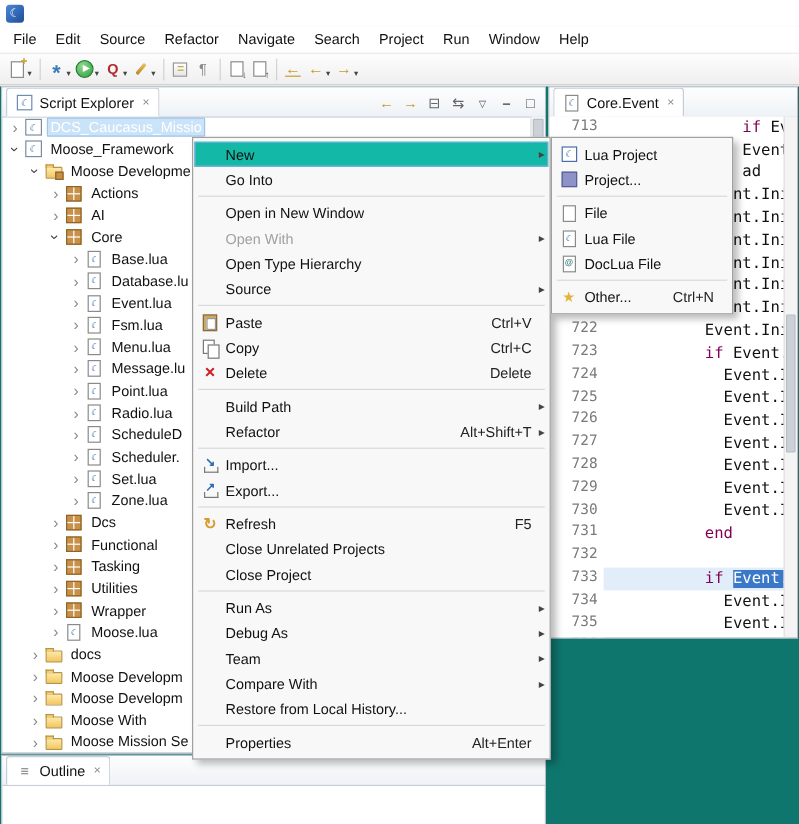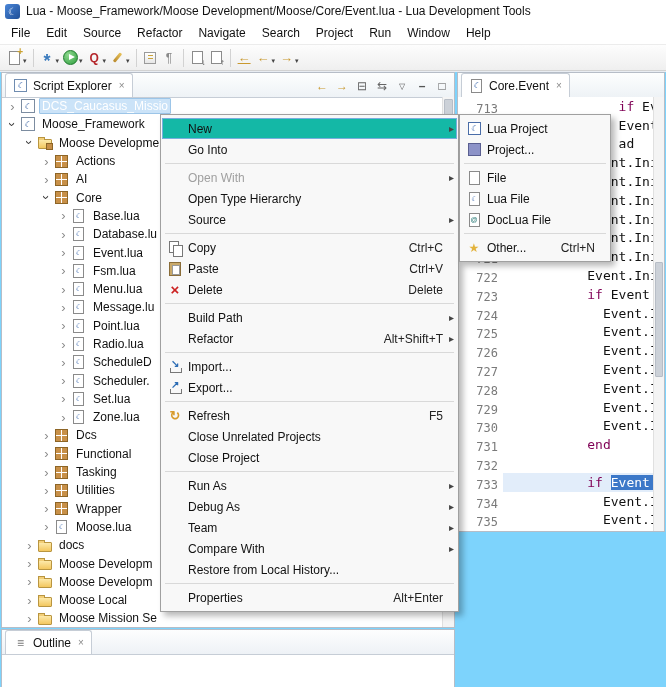--- a/index.html
+++ b/index.html
@@ -27,21 +27,21 @@
   .g-mark-occurrences::after{content:"";position:absolute;left:6px;top:6px;width:5px;height:1px;background:#caa43c;box-shadow:0 3px #caa43c}
   .g-show-whitespace::before{content:"¶";color:#8a8a8a;font-size:12px}
   .g-next-annotation i,.g-prev-annotation i{width:9px;height:11px;background:#fff;border:1px solid #8b8b8b;display:block}
   .g-next-annotation::after{content:"↓";position:absolute;right:0;bottom:-1px;font-size:8px;color:#555}
   .g-prev-annotation::after{content:"↑";position:absolute;right:0;bottom:-1px;font-size:8px;color:#555}
   .g-last-edit-location::before{content:"←";color:#c9992f;font-weight:bold;font-size:13px;text-decoration:underline}
   .g-back::before{content:"←";color:#c9992f;font-weight:bold;font-size:13px}
   .g-forward::before{content:"→";color:#c9992f;font-weight:bold;font-size:13px}
   
   .panel{position:absolute;background:#fff;border:1px solid #b6bdc7;box-sizing:border-box}
-  .workbench{position:absolute;left:0;top:72px;right:0;bottom:0;background:#7dd3fc}
+  .workbench{position:absolute;left:0;top:72px;right:0;bottom:0;background:#0f766e}
   .explorer{left:1px;top:0;width:454px;height:556px}
   .outlinep{left:1px;top:557px;width:454px;height:129px}
   .editorp{left:457px;top:0;width:208px;height:460px}
   .view-header{height:24px;background:linear-gradient(#fdfefe,#eef2f6);border-bottom:1px solid #c6cdd6;display:flex;align-items:flex-end}
   .view-tab{height:23px;display:flex;align-items:center;padding:0 7px;background:#fff;border:1px solid #c6cdd6;border-bottom:none;border-radius:3px 3px 0 0;margin-left:3px;white-space:nowrap}
   .tabic{width:15px;height:14px;display:inline-flex;align-items:center;justify-content:center;margin-right:5px;position:relative;flex:none}
   .tabic-explorer i{width:11px;height:11px;background:#fff;border:1px solid #6f8cb0;display:flex;align-items:center;justify-content:center}
   .tabic-explorer i::before{content:"☾";font-size:8px;color:#2456a4}
   .tabic-editor i{width:9px;height:12px;background:#fff;border:1px solid #8a8a8a;display:flex;align-items:center;justify-content:center}
   .tabic-editor i::before{content:"☾";font-size:8px;color:#2456a4}
@@ -75,21 +75,21 @@
   .ic-lua-file i{width:9px;height:12px;background:#fff;border:1px solid #8a8a8a;display:flex;align-items:center;justify-content:center}
   .ic-lua-file i::before{content:"☾";font-size:7px;color:#2456a4}
   .ic-folder i{width:12px;height:8px;background:linear-gradient(#fde9a9,#f3c75f);border:1px solid #b99540;border-radius:1px;margin-top:3px;position:relative;display:block}
   .ic-folder i::before{content:"";position:absolute;top:-3px;left:-1px;width:5px;height:2px;background:#f3cf78;border:1px solid #b99540;border-bottom:none}
   .scroll{position:absolute;background:#f4f4f4;border-left:1px solid #e0e0e0}
   .tree-scroll{top:24px;right:0;width:11px;bottom:0}
   .ed-scroll{top:24px;right:0;width:10px;bottom:0}
   .thumb{position:absolute;left:1px;right:1px;background:#ccd1d8;border:1px solid #b7bdc6;border-radius:1px}
   
   .codearea{position:absolute;top:24px;left:0;right:10px;bottom:0;overflow:hidden;background:#fff}
-  .code-row{display:flex;height:18.8px;align-items:flex-end}
+  .code-row{display:flex;height:18.8px;align-items:flex-start}
   .gut{width:40px;flex:none;text-align:right;padding-right:5px;color:#7a7a7a;background:#fff;font:12px "DejaVu Sans Mono",monospace}
   .cwrap{flex:1;height:100%;display:flex;align-items:center;padding-left:6px}
   .cur .cwrap{background:#e2edfa}
   .ctext{font:13px "DejaVu Sans Mono",monospace;white-space:pre;color:#111}
   .kw{color:#7f0055;font-weight:normal}
   .sel{background:#3c78c8;color:#fff}
   
   .menu{position:absolute;background:#f8f8f8;border:1px solid #a0a0a0;box-shadow:4px 4px 6px rgba(0,0,0,.28);padding:3px 1px;box-sizing:border-box;z-index:50}
   .cmenu{left:160px;top:114px;width:299px}
   .smenu{left:459px;top:114px;width:152px;z-index:60}
@@ -122,21 +122,20 @@
   .mic-lua-file i::before{content:"☾";font-size:7px;color:#2456a4}
   .mic-doclua-file i{width:9px;height:12px;background:#fff;border:1px solid #8a8a8a;display:flex;align-items:center;justify-content:center}
   .mic-doclua-file i::before{content:"@";font-size:7px;color:#2e7d7a;font-weight:bold}
   .mic-other::before{content:"★";color:#e3b33c;font-size:12px}
 </style>
 </head>
 <body>
 
 <div class="titlebar">
   <span class="appicon">☾</span>
-  <span class="title">Lua - Moose_Framework/Moose Development/Moose/Core/Event.lua - Lua Development Tools</span>
 </div>
 
 <div class="menubar">
     <span class="mb-item">File</span>
     <span class="mb-item">Edit</span>
     <span class="mb-item">Source</span>
     <span class="mb-item">Refactor</span>
     <span class="mb-item">Navigate</span>
     <span class="mb-item">Search</span>
     <span class="mb-item">Project</span>
@@ -428,21 +427,21 @@
           <span class="ic ic-folder">
             <i></i>
           </span>
           <span class="tlabel">Moose Developm</span>
         </div>
         <div class="trow" style="padding-left: 21px;">
           <span class="arrow">›</span>
           <span class="ic ic-folder">
             <i></i>
           </span>
-          <span class="tlabel">Moose Local</span>
+          <span class="tlabel">Moose With</span>
         </div>
         <div class="trow" style="padding-left: 21px;">
           <span class="arrow">›</span>
           <span class="ic ic-folder">
             <i></i>
           </span>
           <span class="tlabel">Moose Mission Se</span>
         </div>
       </div>
     <div class="scroll tree-scroll">
@@ -676,20 +675,28 @@
     </div>
     <div class="mitem">
       <span class="mic">
         <i></i>
       </span>
       <span class="mlabel">Go Into</span>
       <span class="maccel"></span>
       <span class="marrow"></span>
     </div>
     <div class="msep"></div>
+    <div class="mitem">
+      <span class="mic">
+        <i></i>
+      </span>
+      <span class="mlabel">Open in New Window</span>
+      <span class="maccel"></span>
+      <span class="marrow"></span>
+    </div>
     <div class="mitem dis">
       <span class="mic">
         <i></i>
       </span>
       <span class="mlabel">Open With</span>
       <span class="maccel"></span>
       <span class="marrow">▸</span>
     </div>
     <div class="mitem">
       <span class="mic">
@@ -701,34 +708,34 @@
     </div>
     <div class="mitem">
       <span class="mic">
         <i></i>
       </span>
       <span class="mlabel">Source</span>
       <span class="maccel"></span>
       <span class="marrow">▸</span>
     </div>
     <div class="msep"></div>
+    <div class="mitem">
+      <span class="mic mic-paste">
+        <i></i>
+      </span>
+      <span class="mlabel">Paste</span>
+      <span class="maccel">Ctrl+V</span>
+      <span class="marrow"></span>
+    </div>
     <div class="mitem">
       <span class="mic mic-copy">
         <i></i>
       </span>
       <span class="mlabel">Copy</span>
       <span class="maccel">Ctrl+C</span>
-      <span class="marrow"></span>
-    </div>
-    <div class="mitem">
-      <span class="mic mic-paste">
-        <i></i>
-      </span>
-      <span class="mlabel">Paste</span>
-      <span class="maccel">Ctrl+V</span>
       <span class="marrow"></span>
     </div>
     <div class="mitem">
       <span class="mic mic-delete">
         <i></i>
       </span>
       <span class="mlabel">Delete</span>
       <span class="maccel">Delete</span>
       <span class="marrow"></span>
     </div>

